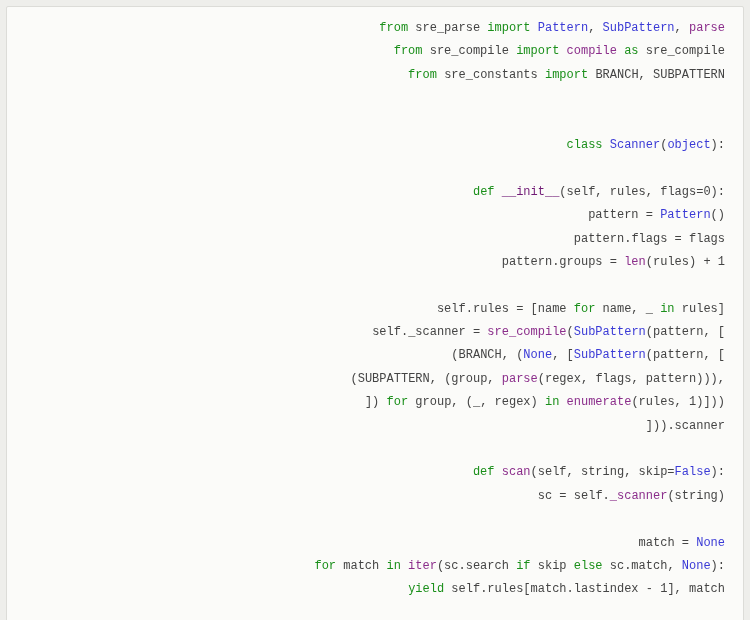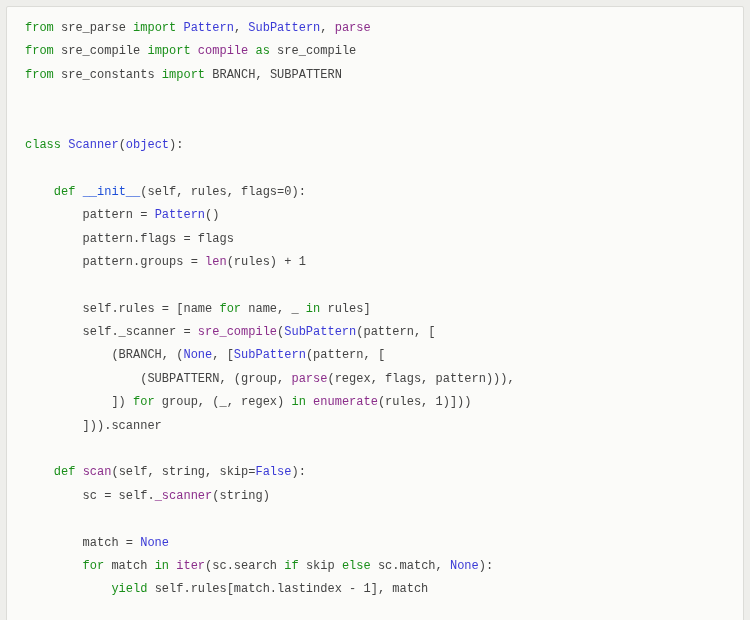--- a/index.html
+++ b/index.html
@@ -18,21 +18,21 @@
     padding: 10px 18px 16px 18px;
     width: 100%;
     min-height: 608px;
     overflow: auto;
     white-space: pre;
   }
   .kw { color: #1a8f1a; }        
   .nm { color: #444; }           
   .cls { color: #3a3ad6; }       
   .fn { color: #8b2e8b; }        
-  .dunder { color: #1d4ed8; }    
+  .dunder { color: #701a75; }    
   .num { color: #444; }
   
-  .line { display: block; }
+  .line { display: block; text-align: right; }
 </style>
 </head>
 <body>
 
 <div class="code-box" id="code-target"><span class="line"><span class="kw">from </span><span class="nm">sre_parse </span><span class="kw">import </span><span class="cls">Pattern</span><span class="nm">, </span><span class="cls">SubPattern</span><span class="nm">, </span><span class="fn">parse</span></span><span class="line"><span class="kw">from </span><span class="nm">sre_compile </span><span class="kw">import </span><span class="fn">compile</span><span class="kw"> as </span><span class="nm">sre_compile</span></span><span class="line"><span class="kw">from </span><span class="nm">sre_constants </span><span class="kw">import </span><span class="nm">BRANCH, SUBPATTERN</span></span><span class="line">&nbsp;</span><span class="line">&nbsp;</span><span class="line"><span class="kw">class </span><span class="cls">Scanner</span><span class="nm">(</span><span class="cls">object</span><span class="nm">):</span></span><span class="line">&nbsp;</span><span class="line"><span class="nm">    </span><span class="kw">def </span><span class="dunder">__init__</span><span class="nm">(self, rules, flags=</span><span class="num">0</span><span class="nm">):</span></span><span class="line"><span class="nm">        pattern = </span><span class="cls">Pattern</span><span class="nm">()</span></span><span class="line"><span class="nm">        pattern.flags = flags</span></span><span class="line"><span class="nm">        pattern.groups = </span><span class="fn">len</span><span class="nm">(rules) + </span><span class="num">1</span></span><span class="line">&nbsp;</span><span class="line"><span class="nm">        self.rules = [name </span><span class="kw">for </span><span class="nm">name, _ </span><span class="kw">in </span><span class="nm">rules]</span></span><span class="line"><span class="nm">        self._scanner = </span><span class="fn">sre_compile</span><span class="nm">(</span><span class="cls">SubPattern</span><span class="nm">(pattern, [</span></span><span class="line"><span class="nm">            (BRANCH, (</span><span class="cls">None</span><span class="nm">, [</span><span class="cls">SubPattern</span><span class="nm">(pattern, [</span></span><span class="line"><span class="nm">                (SUBPATTERN, (group, </span><span class="fn">parse</span><span class="nm">(regex, flags, pattern))),</span></span><span class="line"><span class="nm">            ]) </span><span class="kw">for </span><span class="nm">group, (_, regex) </span><span class="kw">in </span><span class="fn">enumerate</span><span class="nm">(rules, </span><span class="num">1</span><span class="nm">)]))</span></span><span class="line"><span class="nm">        ])).scanner</span></span><span class="line">&nbsp;</span><span class="line"><span class="nm">    </span><span class="kw">def </span><span class="fn">scan</span><span class="nm">(self, string, skip=</span><span class="cls">False</span><span class="nm">):</span></span><span class="line"><span class="nm">        sc = self.</span><span class="fn">_scanner</span><span class="nm">(string)</span></span><span class="line">&nbsp;</span><span class="line"><span class="nm">        match = </span><span class="cls">None</span></span><span class="line"><span class="nm">        </span><span class="kw">for </span><span class="nm">match </span><span class="kw">in </span><span class="fn">iter</span><span class="nm">(sc.search </span><span class="kw">if </span><span class="nm">skip </span><span class="kw">else </span><span class="nm">sc.match, </span><span class="cls">None</span><span class="nm">):</span></span><span class="line"><span class="nm">            </span><span class="kw">yield </span><span class="nm">self.rules[match.lastindex - </span><span class="num">1</span><span class="nm">], match</span></span><span class="line">&nbsp;</span></div>
 
 </body></html>

